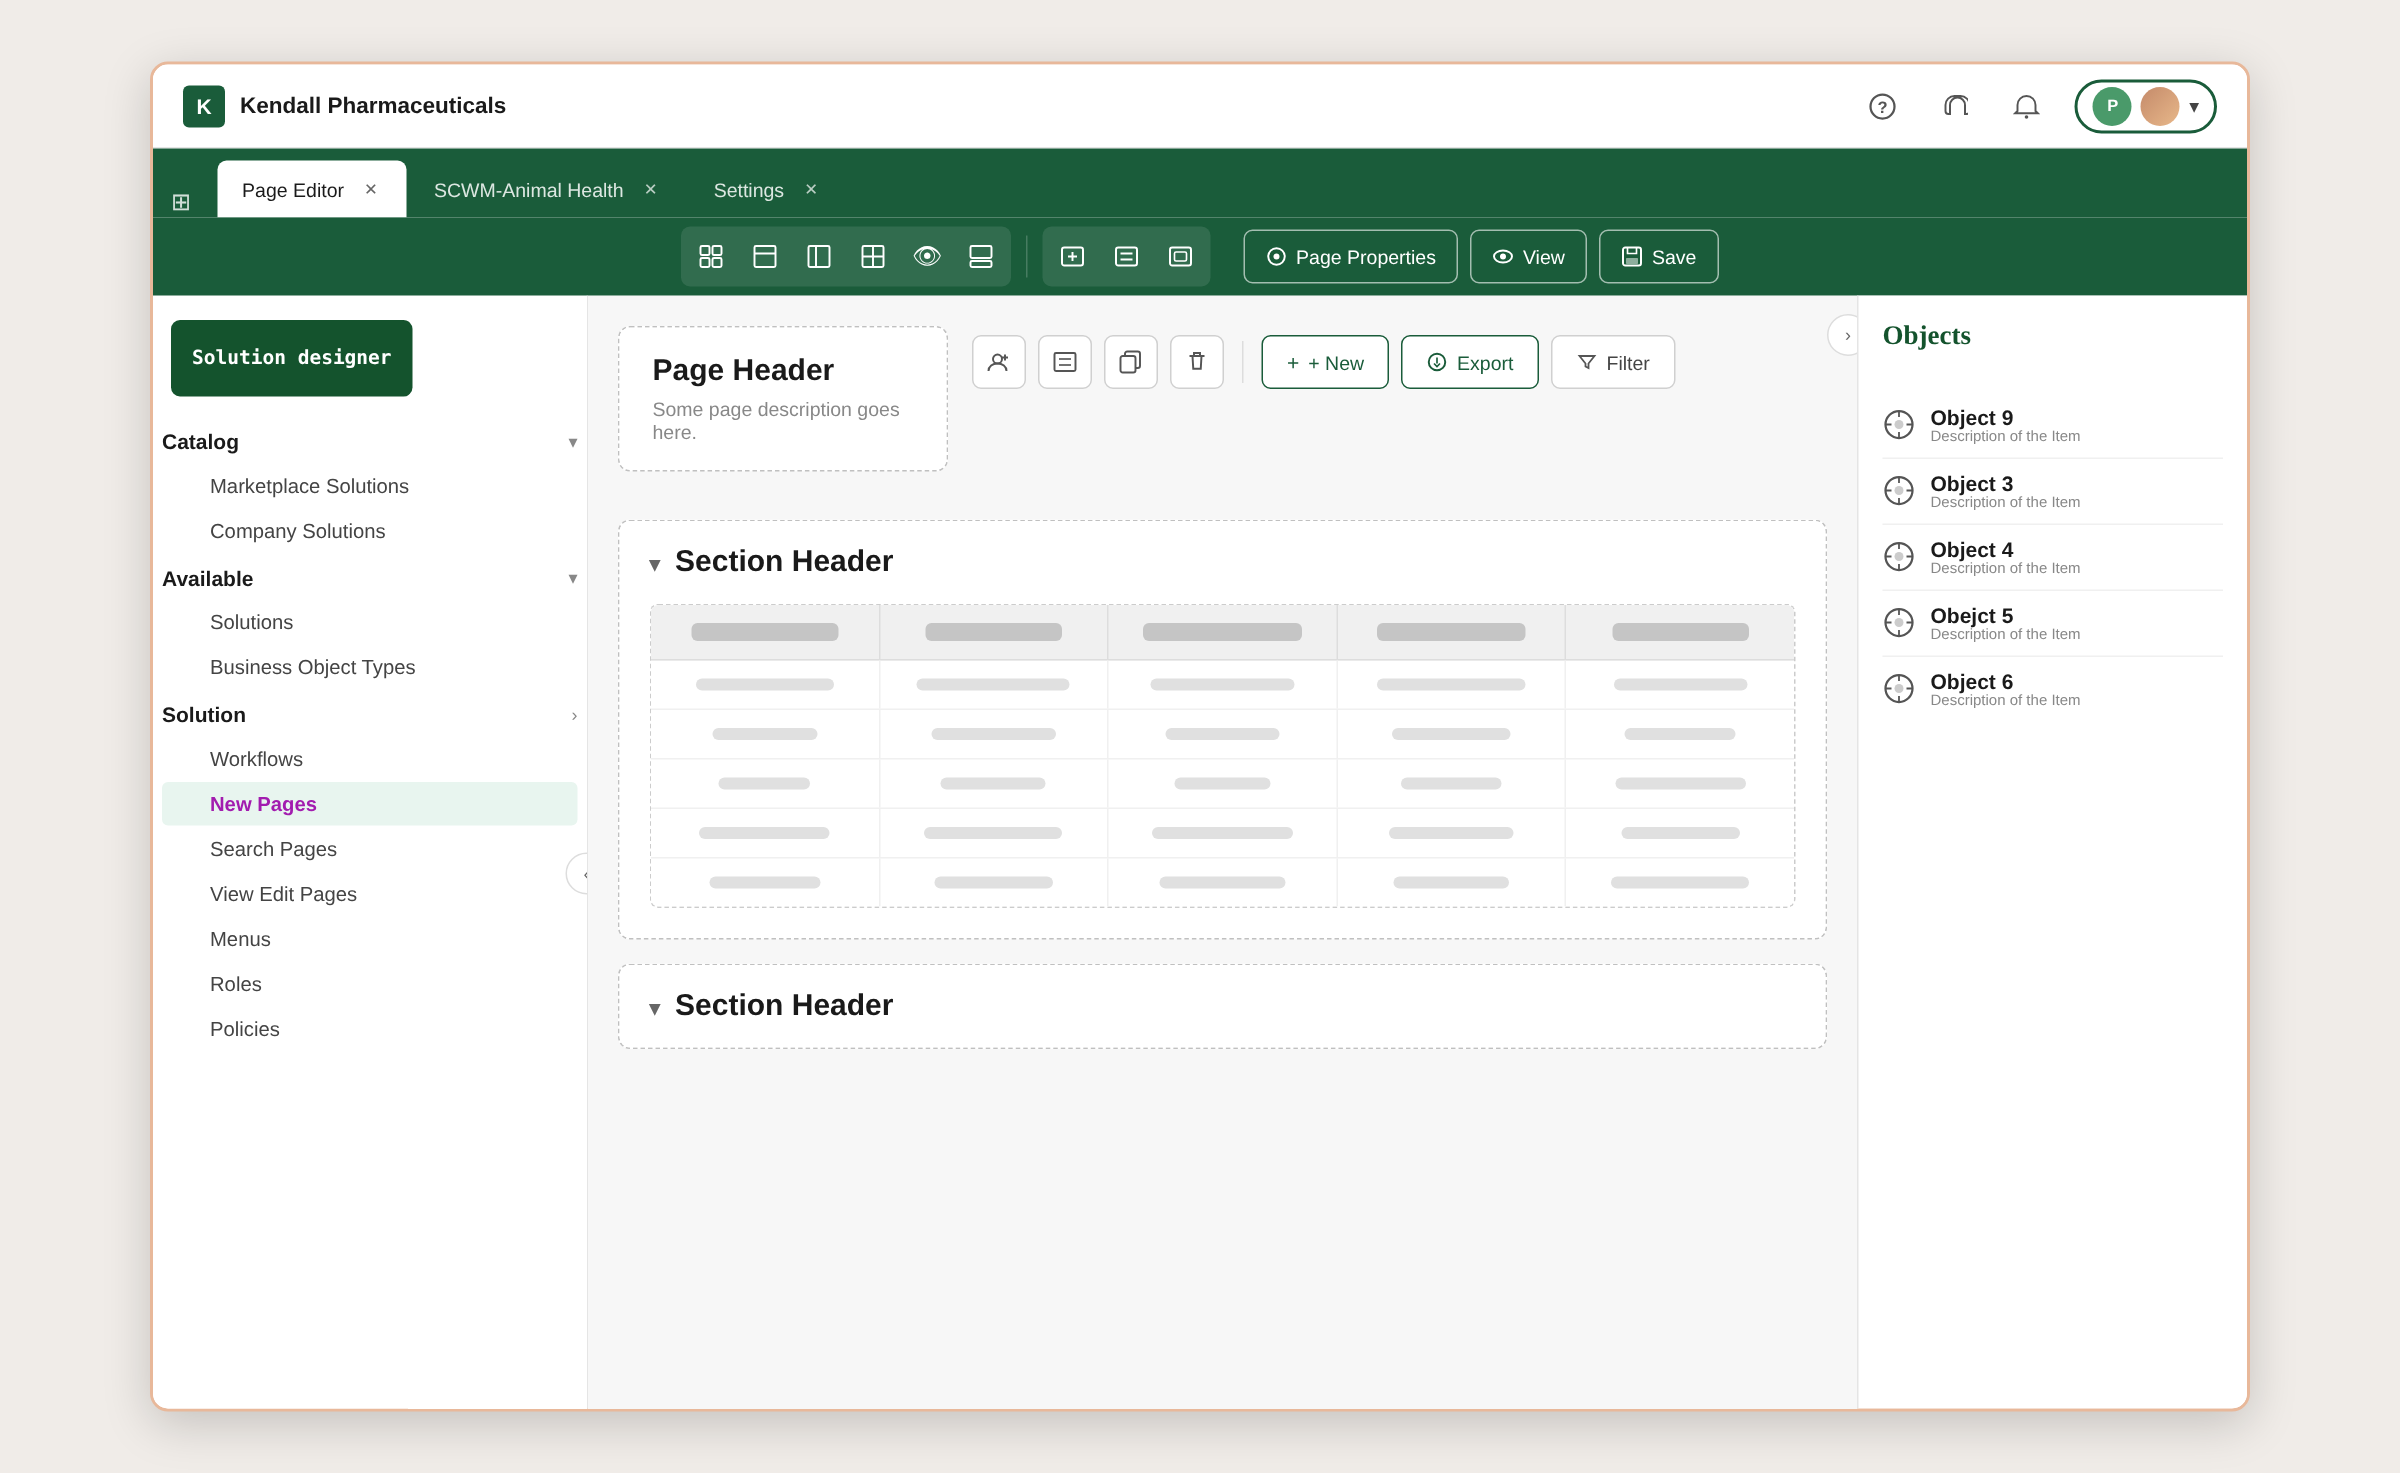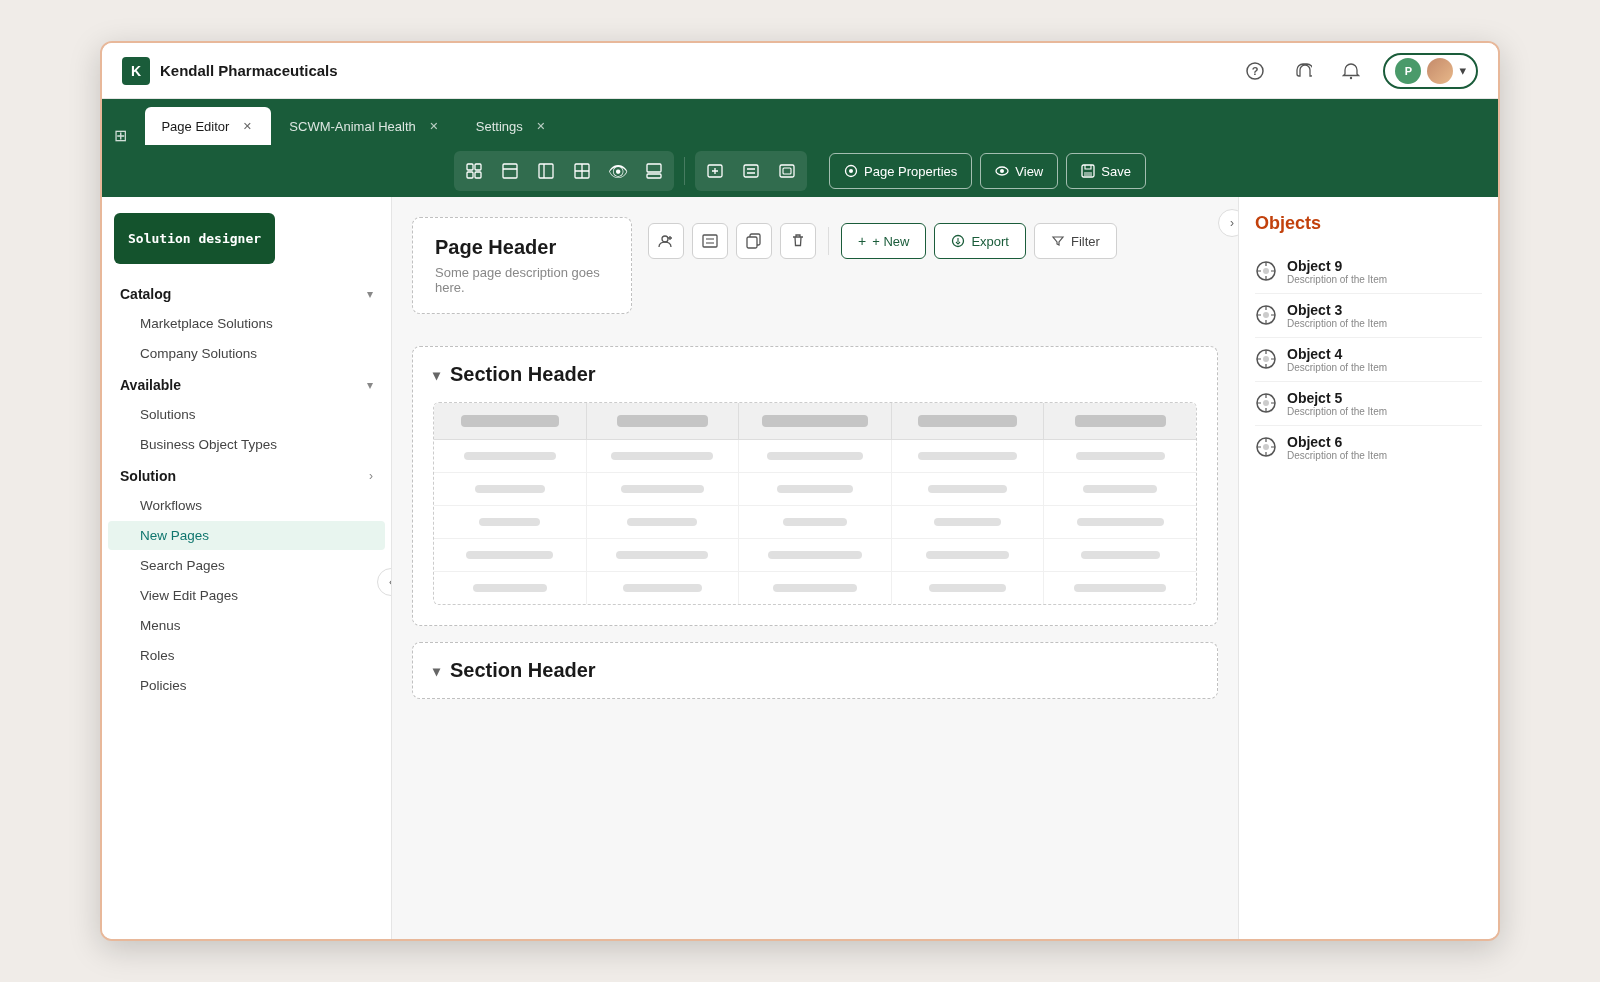--- a/index.html
+++ b/index.html
@@ -244,21 +244,21 @@
       color: #666;
       z-index: 10;
     }
     .sidebar-section {
       padding: 0;
     }
     .sidebar-group-header {
       display: flex;
       align-items: center;
       justify-content: space-between;
-      padding: 8px 18px 6px;
+      padding: 8px 6px 6px;
       cursor: pointer;
     }
     .sidebar-group-label {
       font-size: 14px;
       font-weight: 600;
       color: #1a1a1a;
     }
     .sidebar-group-arrow {
       font-size: 12px;
       color: #888;
@@ -266,22 +266,22 @@
     .sidebar-item {
       padding: 7px 18px 7px 32px;
       font-size: 13.5px;
       color: #444;
       cursor: pointer;
       border-radius: 4px;
       margin: 1px 6px;
     }
     .sidebar-item.active {
       background: #e8f5ef;
-      color: #0f766e;
-      font-weight: 400;
+      color: #a21caf;
+      font-weight: 700;
     }
 
     
     .canvas-area {
       flex: 1;
       background: #f7f7f7;
       overflow-y: auto;
       padding: 20px;
       position: relative;
     }
@@ -445,22 +445,23 @@
       width: 260px;
       min-width: 260px;
       background: #fff;
       border-left: 1px solid #e5e5e5;
       padding: 16px;
       overflow-y: auto;
     }
     .objects-panel-title {
       font-size: 18px;
       font-weight: 700;
-      color: #c2410c;
-      margin-bottom: 16px;
+      color: #14532d;
+      margin-bottom: 28px;
+      font-family: Liberation Serif, serif;
     }
     .object-item {
       display: flex;
       align-items: flex-start;
       gap: 10px;
       padding: 8px 0;
       border-bottom: 1px solid #f0f0f0;
       cursor: pointer;
     }
     .object-item:last-child { border-bottom: none; }

